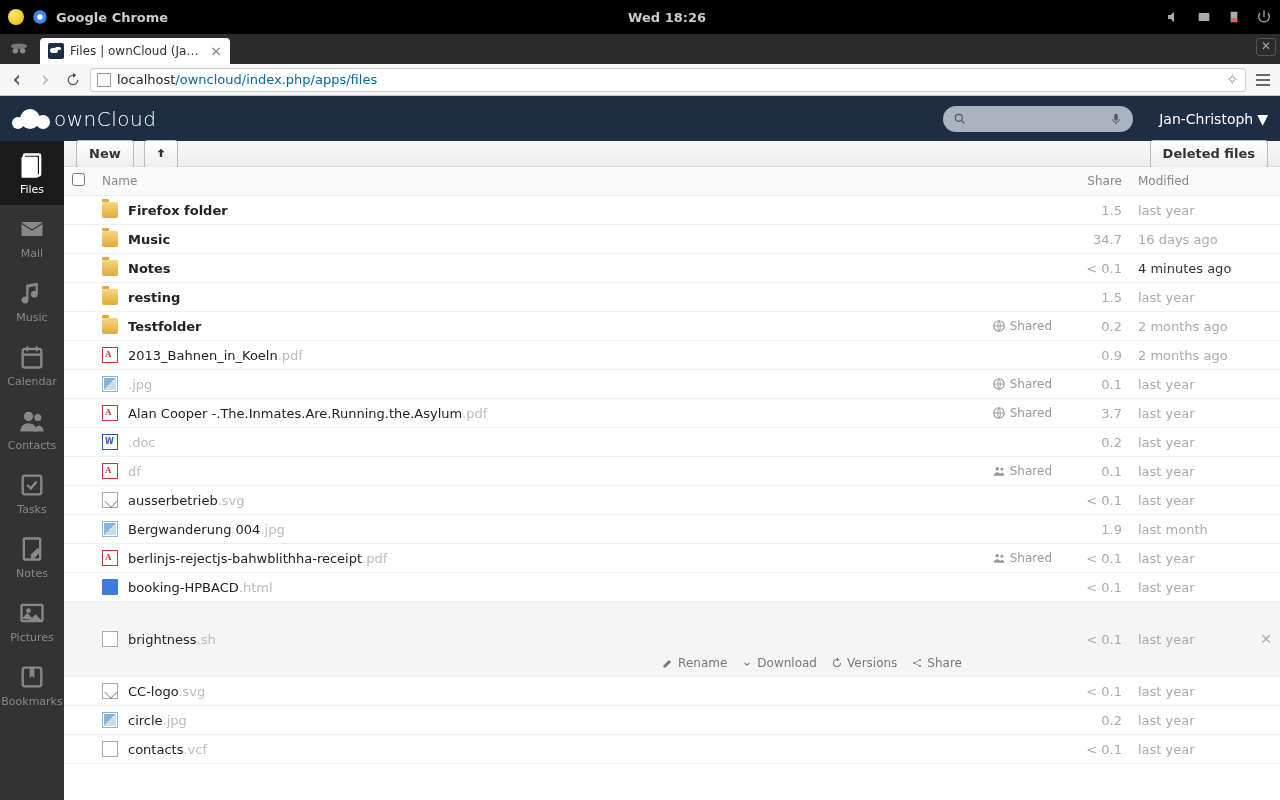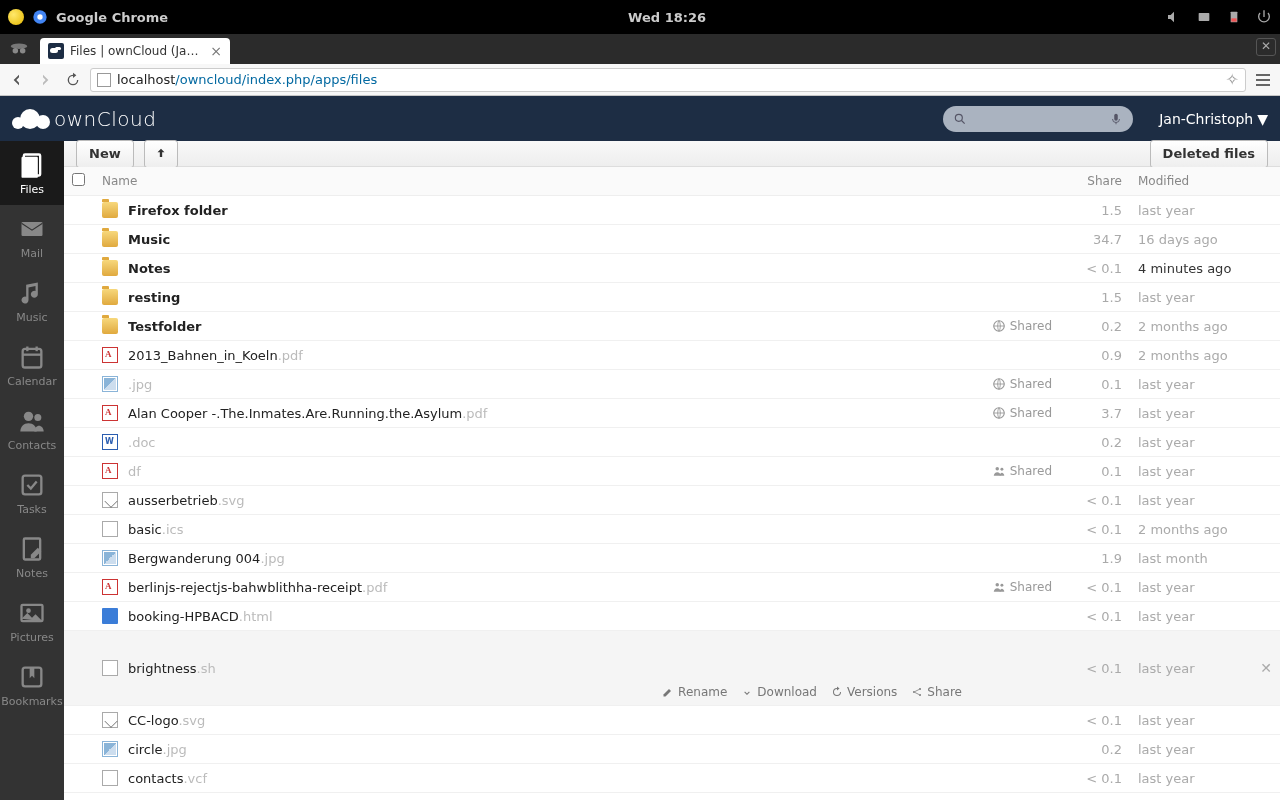--- a/index.html
+++ b/index.html
@@ -473,32 +473,20 @@
                     </div>
                   </td>
                   <td></td>
                   <td class="size">&lt; 0.1</td>
                   <td class="date">last year</td>
                 </tr>
                 <tr>
                   <td></td>
                   <td>
                     <div class="filename">
-                      <span class="fileicon ico-cal"></span>
-                      <span><span class="fname">basic</span><span class="fext">.ics</span></span>
-                    </div>
-                  </td>
-                  <td></td>
-                  <td class="size">&lt; 0.1</td>
-                  <td class="date">2 months ago</td>
-                </tr>
-                <tr>
-                  <td></td>
-                  <td>
-                    <div class="filename">
                       <span class="fileicon ico-image"></span>
                       <span><span class="fname">Bergwanderung 004</span><span class="fext">.jpg</span></span>
                     </div>
                   </td>
                   <td></td>
                   <td class="size">1.9</td>
                   <td class="date">last month</td>
                 </tr>
                 <tr>
                   <td></td>

